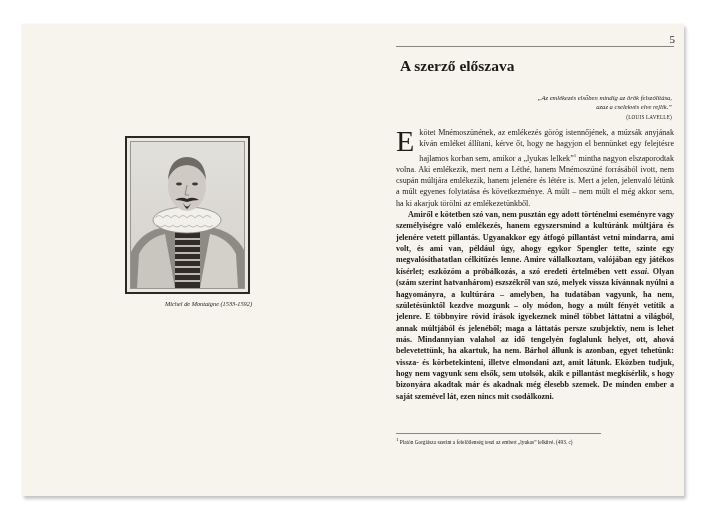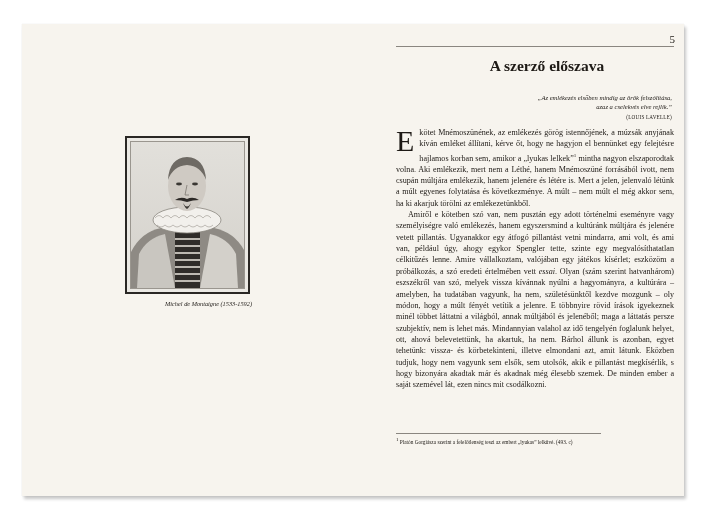--- a/index.html
+++ b/index.html
@@ -2,26 +2,26 @@
 <html><head>
 <meta charset="utf-8">
 <style>
   html, body { margin:0; padding:0; }
   body { width:705px; height:529px; background:#ffffff; position:relative; overflow:hidden; font-family:"Liberation Serif", "DejaVu Serif", serif; color:#1e1a16; }
   .spread { position:absolute; left:22px; top:24px; width:662px; height:472px; background:#f7f4ee; box-shadow: 2px 3px 3px rgba(0,0,0,0.22), 0 0 1px rgba(0,0,0,0.12); }
   .page-left { position:absolute; left:0; top:0; width:331px; height:472px; }
   .page-right { position:absolute; left:331px; top:0; width:331px; height:472px; }
   .header-rule { position:absolute; left:43px; top:22px; width:278px; height:1px; background:#8a8680; }
   .page-number { position:absolute; right:9px; top:9px; font-size:11px; }
-  .chapter-title { position:absolute; left:55px; width:278px; top:33px; text-align:center; font-size:15.5px; font-weight:bold; }
+  .chapter-title { position:absolute; left:47px; width:278px; top:33px; text-align:left; font-size:15.5px; font-weight:bold; }
   .epigraph { position:absolute; left:100px; width:219px; top:70px; text-align:right; font-style:italic; font-size:6.6px; line-height:8.5px; }
   .epigraph-author { position:absolute; left:100px; width:219px; top:90px; text-align:right; font-size:5.2px; letter-spacing:0.2px; }
   .body-text { position:absolute; left:43px; top:103px; width:278px; font-size:8.1px; line-height:11.35px; text-align:justify; }
   .body-text p { margin:0; }
-  .body-text p.indent { text-indent:12px; }
+  .body-text p.indent { text-indent:12px;font-weight:bold; }
   .dropcap { float:left; font-size:30px; line-height:24px; margin:2px 5px 0 0; padding:0; }
   .footnote-rule { position:absolute; left:43px; top:409px; width:205px; height:1px; background:#8a8680; }
   .footnote { position:absolute; left:43px; top:413px; width:278px; font-size:5.3px; }
   .footnote sup, .body-text sup { font-size:5px; }
   .portrait-frame { position:absolute; left:103px; top:112px; width:125px; height:158px; border:2px solid #2a2724; background:#ebe9e4; box-sizing:border-box; }
   .portrait-inner { position:absolute; left:3px; top:3px; right:3px; bottom:3px; border:1px solid #9a968f; background:#e4e2dd; overflow:hidden; }
   .portrait-caption { position:absolute; left:100px; width:130px; top:276px; text-align:right; font-style:italic; font-size:6.3px; }
 </style>
 </head>
 <body>

